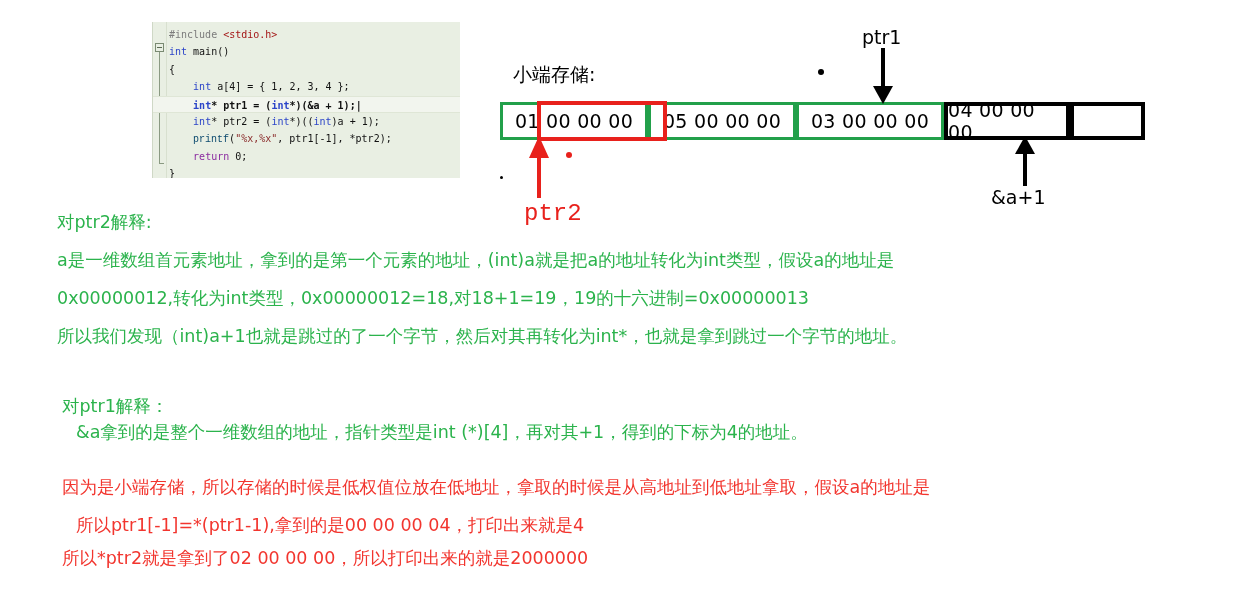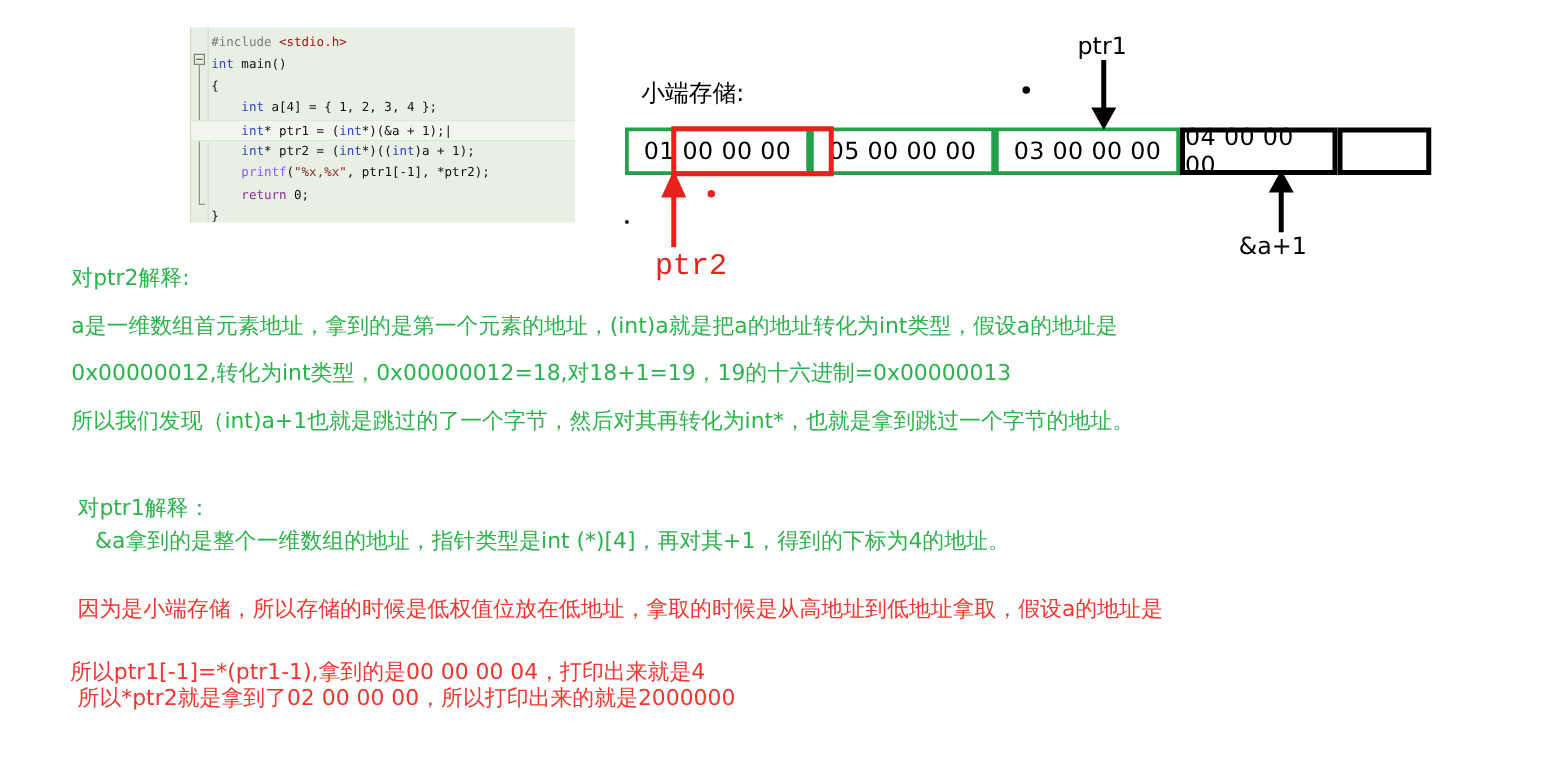--- a/index.html
+++ b/index.html
@@ -65,26 +65,27 @@
     line-height: 17.4px;
     white-space: pre;
   }
   .cl { display: block; height: 17.4px; }
   .cl-hl {
     background: #F2F5EE;
     border-top: 1px solid #dfe6d6;
     border-bottom: 1px solid #dfe6d6;
     margin-left: -16px; padding-left: 16px;
     height: 17.4px;
+    font-weight: bold;
   }
   .k  { color: #2b44c8; }   
   .pp { color: #7c7c7c; }   
   .hdr{ color: #A31515; }   
   .str{ color: #8B2C2C; }
-  .fn { color: #8b5cf6; }
+  .fn { color: #0c4a6e; font-family: Liberation Mono, monospace; }
   .pl { color: #111; }
   .ret{ color: #8B2CA0; }
 
   
   #mem-title {
     position: absolute;
     left: 513px; top: 62px;
     font-size: 19px; color: #000;
     font-family: "DejaVu Sans", "Liberation Sans", sans-serif;
   }
@@ -193,14 +194,14 @@
 
 <div class="txt green" style="left:57px; top:210px;">对ptr2解释:</div>
 <div class="txt green" style="left:57px; top:248px;">a是一维数组首元素地址，拿到的是第一个元素的地址，(int)a就是把a的地址转化为int类型，假设a的地址是</div>
 <div class="txt green" style="left:57px; top:286px;">0x00000012,转化为int类型，0x00000012=18,对18+1=19，19的十六进制=0x00000013</div>
 <div class="txt green" style="left:57px; top:324px;">所以我们发现（int)a+1也就是跳过的了一个字节，然后对其再转化为int*，也就是拿到跳过一个字节的地址。</div>
 
 <div class="txt green" style="left:62px; top:394px;">对ptr1解释：</div>
 <div class="txt green" style="left:62px; top:420px;margin-left:14px;">&amp;a拿到的是整个一维数组的地址，指针类型是int (*)[4]，再对其+1，得到的下标为4的地址。</div>
 
 <div class="txt red" style="left:62px; top:475px;">因为是小端存储，所以存储的时候是低权值位放在低地址，拿取的时候是从高地址到低地址拿取，假设a的地址是</div>
-<div class="txt red" style="left:56px; top:513px;margin-top:12px;">所以ptr1[-1]=*(ptr1-1),拿到的是00 00 00 04，打印出来就是4</div>
+<div class="txt red" style="left:76px; top:513px;">所以ptr1[-1]=*(ptr1-1),拿到的是00 00 00 04，打印出来就是4</div>
 <div class="txt red" style="left:62px; top:546px;">所以*ptr2就是拿到了02 00 00 00，所以打印出来的就是2000000</div>
 
 </body></html>

